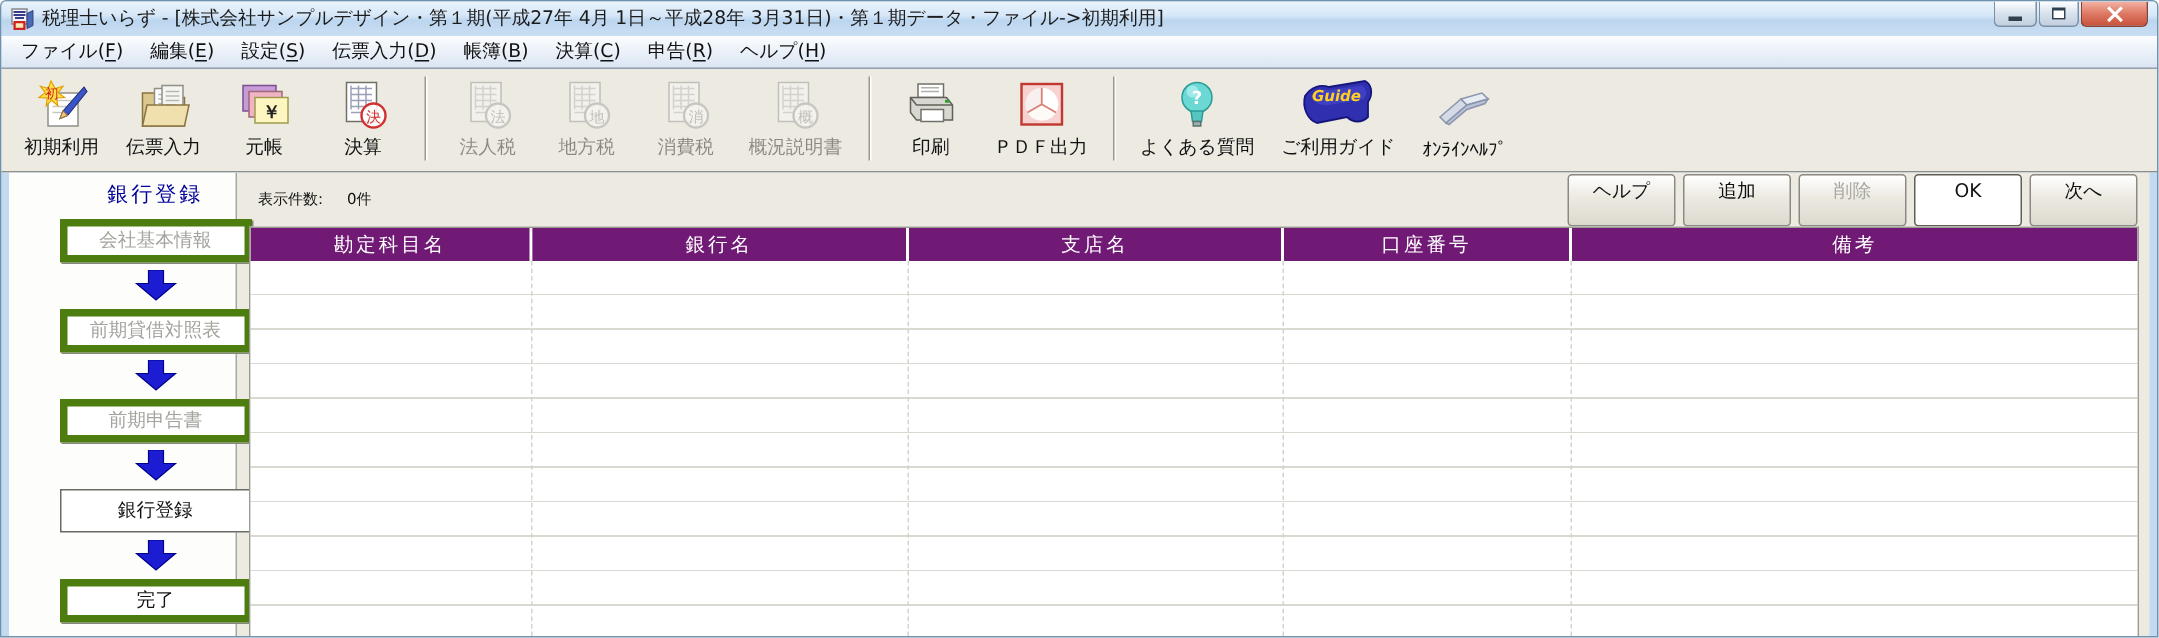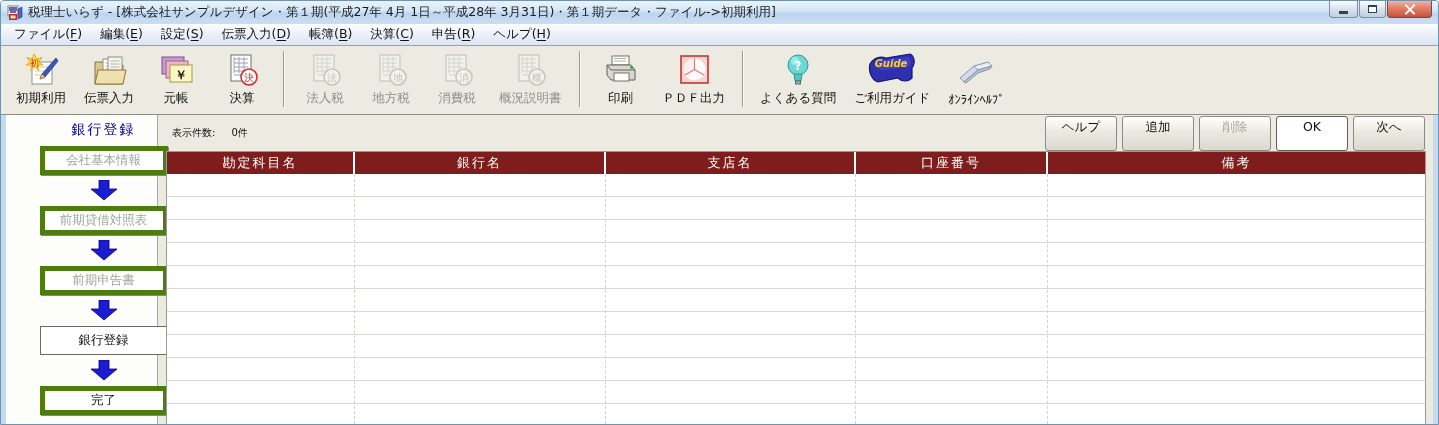--- a/index.html
+++ b/index.html
@@ -69,21 +69,21 @@
   .abtn { min-width:72px; height:35px; padding:0 10px; font-size:12.5px; color:#111;
     border:1px solid #8a8a82; border-radius:3px;
     background:linear-gradient(#ffffff,#ece9e1 45%,#dcd9cf); text-align:center; line-height:20px; }
   .abtn.disabled { color:#a8a8a0; }
   .abtn.default { background:#fff; border-color:#5f5f57; }
 
   
   .table { flex:1; margin:0 7px 0 8px; border:1px solid #9a9a92; border-bottom:none;
     display:flex; flex-direction:column; overflow:hidden; background:#fff; }
   .thead { height:22px; flex:0 0 22px; display:flex; }
-  .th { background:#7f1d1d; color:#fff; font-size:13px; letter-spacing:2px;
+  .th { background:#701a75; color:#fff; font-size:13px; letter-spacing:2px;
     display:flex; align-items:center; justify-content:center;
     border-right:2px solid #ffffff; }
   .tbody { flex:1; display:flex;
     background:repeating-linear-gradient(to bottom,#ffffff 0,#ffffff 22px,#d9d9d1 22px,#d9d9d1 23px); }
   .td { border-right:1px dashed #d4d4cc; }
   .c0 { width:188px; flex:0 0 188px; } .c1 { width:251px; flex:0 0 251px; }
   .c2 { width:250px; flex:0 0 250px; } .c3 { width:192px; flex:0 0 192px; }
   .c4 { flex:1; border-right:none !important; }
 
   svg text { font-family:"DejaVu Sans","Liberation Sans",sans-serif; }

